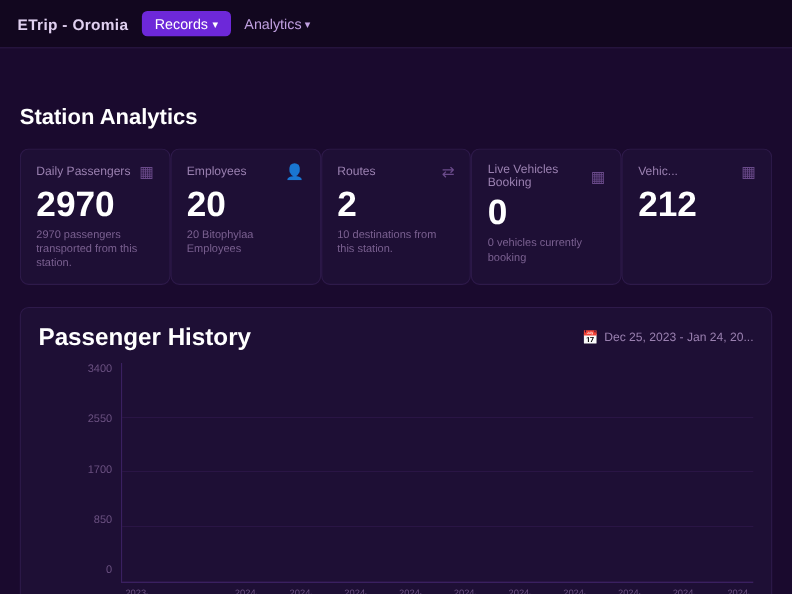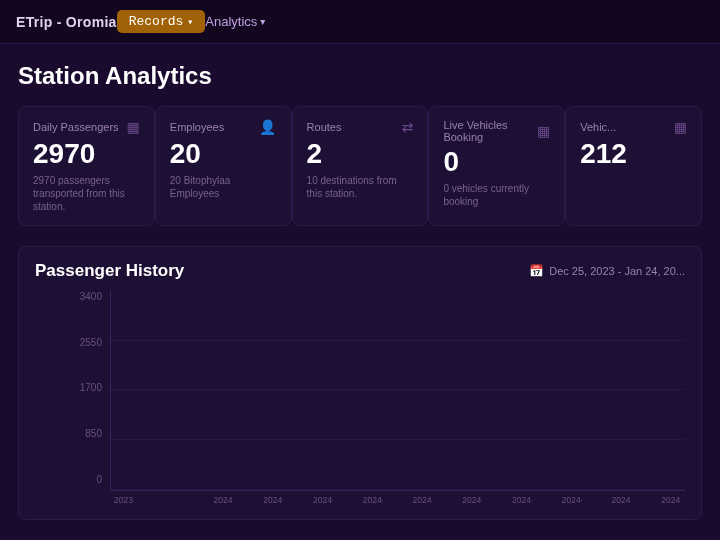--- a/index.html
+++ b/index.html
@@ -12,40 +12,40 @@
       overflow: hidden;
     }
 
     
     .navbar {
       display: flex;
       align-items: center;
       height: 44px;
       background: #12071f;
       padding: 0 16px;
+      gap: 12px;
       border-bottom: 1px solid #2e1a4a;
     }
     .nav-brand {
       color: #e0d0f0;
       font-size: 14px;
       font-weight: 600;
       letter-spacing: 0.3px;
     }
     .nav-btn {
-      background: #a16207;
+      background: #6d28d9;
       color: #fff;
       border: none;
       border-radius: 5px;
       padding: 4px 12px;
       font-size: 13px;
       cursor: pointer;
       display: flex;
       align-items: center;
       gap: 4px;
-      font-family: Liberation Mono, monospace;
     }
     .nav-btn .chevron { font-size: 10px; }
     .nav-link {
       color: #c0a0e0;
       font-size: 13px;
       cursor: pointer;
       display: flex;
       align-items: center;
       gap: 3px;
       background: none;
@@ -54,24 +54,25 @@
     .nav-link .chevron { font-size: 10px; }
 
     
     .page {
       padding: 18px 18px 0 18px;
       height: calc(540px - 44px);
       overflow: hidden;
     }
 
     .page-title {
-      font-size: 24px;
+      font-size: 20px;
       font-weight: 700;
       color: #fff;
       margin-bottom: 16px;
+      margin-top: 34px;
     }
 
     
     .cards-row {
       display: flex;
       margin-bottom: 20px;
       overflow: hidden;
     }
 
     .stat-card {
@@ -95,21 +96,21 @@
       color: #9a80b0;
       font-weight: 500;
     }
 
     .card-icon {
       color: #6a4a8a;
       font-size: 14px;
     }
 
     .card-value {
-      font-size: 28px;
+      font-size: 32px;
       font-weight: 700;
       color: #fff;
       line-height: 1.1;
       margin-bottom: 4px;
     }
 
     .card-desc {
       font-size: 10px;
       color: #7a6090;
       line-height: 1.3;
@@ -124,21 +125,21 @@
     }
 
     .chart-header {
       display: flex;
       justify-content: space-between;
       align-items: center;
       margin-bottom: 10px;
     }
 
     .chart-title {
-      font-size: 17px;
+      font-size: 22px;
       font-weight: 700;
       color: #fff;
     }
 
     .date-range {
       font-size: 11px;
       color: #9a80b0;
       display: flex;
       align-items: center;
       gap: 5px;

